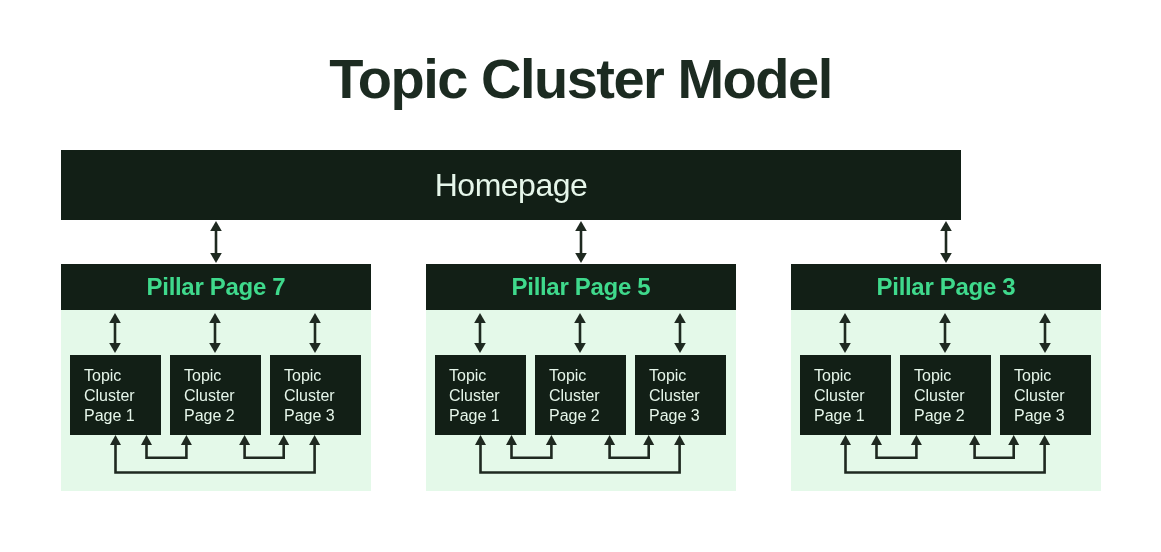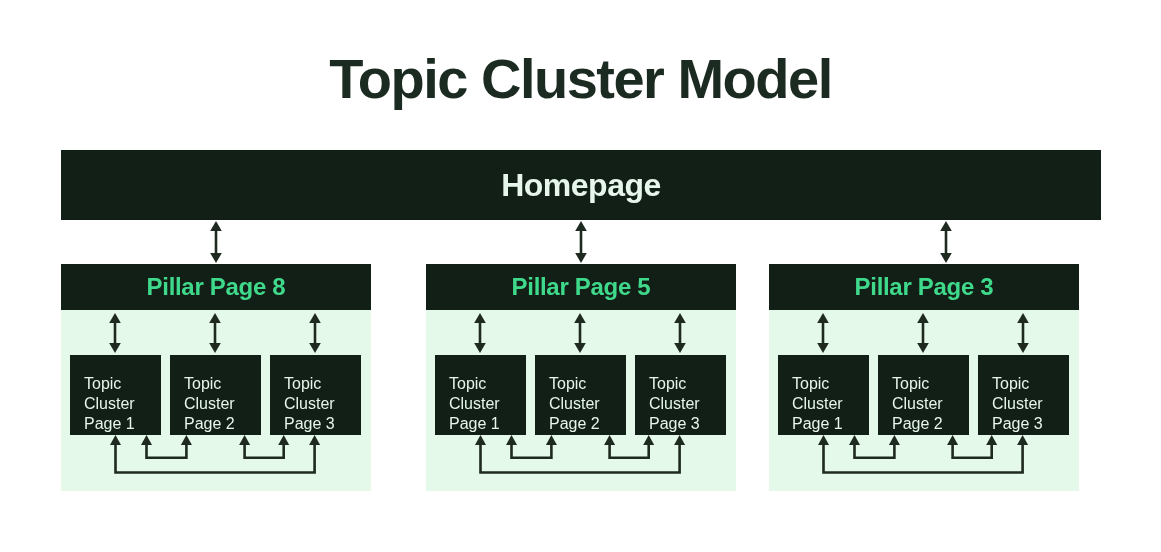--- a/index.html
+++ b/index.html
@@ -10,55 +10,55 @@
     font-family:"Liberation Sans", sans-serif;
     overflow:hidden;
   }
   .title{
     position:absolute;left:0;top:46px;width:1161px;
     text-align:center;
     font-size:56px;font-weight:700;letter-spacing:-1.5px;
     color:#1c2b21;
   }
   .homepage-bar{
-    position:absolute;left:61px;top:150px;width:1040px;height:70px;
+    position:absolute;left:61px;top:150px;width:900px;height:70px;
     background:#121f16;
     display:flex;align-items:center;justify-content:center;
-    color:#e6f6ea;font-size:32px;font-weight:700;letter-spacing:-0.5px;
+    color:#e6f6ea;font-size:32px;font-weight:400;letter-spacing:-0.5px;
   }
   .varrow{position:absolute;width:14px;height:42px;}
   .varrow.home{top:221px;}
   .varrow.h1{left:209px;}
   .varrow.h2{left:574px;}
   .varrow.h3{left:939px;}
   .pillar{
     position:absolute;top:264px;width:310px;height:227px;
   }
   .pillar.p1{left:61px;}
   .pillar.p2{left:426px;}
-  .pillar.p3{left:769px;border-radius:26px;}
+  .pillar.p3{left:791px;border-radius:26px;}
   .pillar-header{
     position:absolute;left:0;top:0;width:310px;height:46px;
     background:#121f16;
     display:flex;align-items:center;justify-content:center;
     color:#3fd98c;font-size:24px;font-weight:700;letter-spacing:-0.3px;
   }
   .pillar-body{
     position:absolute;left:0;top:46px;width:310px;height:181px;
     background:#e4f9e9;
   }
   .pillar-body .varrow{top:3px;height:40px;}
   .varrow.b1{left:47px;}
   .varrow.b2{left:147px;}
   .varrow.b3{left:247px;}
   .tc-box{
     position:absolute;top:45px;width:91px;height:80px;
     background:#121f16;
     box-sizing:border-box;
-    padding:19px 0 0 14px;
+    padding:11px 0 0 14px;
     color:#e6f6ea;font-size:16px;line-height:20px;font-weight:400;
   }
   .tc-box .page{font-weight:400;}
   .tc-box.c1{left:9px;}
   .tc-box.c2{left:109px;}
   .tc-box.c3{left:209px;}
   .brackets{
     position:absolute;left:0;top:125px;width:310px;height:46px;
   }
   svg{display:block;}
@@ -91,21 +91,21 @@
   <div class="varrow home h3">
     <svg width="14" height="42" viewBox="0 0 14 42">
       <line x1="7" y1="8" x2="7" y2="34" stroke="#1e2920" stroke-width="2.6"></line>
       <polygon points="7,0 12.8,10 1.2,10" fill="#1e2920"></polygon>
       <polygon points="7,42 12.8,32 1.2,32" fill="#1e2920"></polygon>
     </svg>
   </div>
 
   <div class="pillar p1">
     <div class="pillar-header">
-      <span>Pillar Page 8</span>
+      <span>Pillar Page 7</span>
     </div>
     <div class="pillar-body">
       <div class="varrow b1">
         <svg width="14" height="40" viewBox="0 0 14 40">
           <line x1="7" y1="8" x2="7" y2="32" stroke="#1e2920" stroke-width="2.6"></line>
           <polygon points="7,0 12.8,10 1.2,10" fill="#1e2920"></polygon>
           <polygon points="7,40 12.8,30 1.2,30" fill="#1e2920"></polygon>
         </svg>
       </div>
       <div class="varrow b2">

